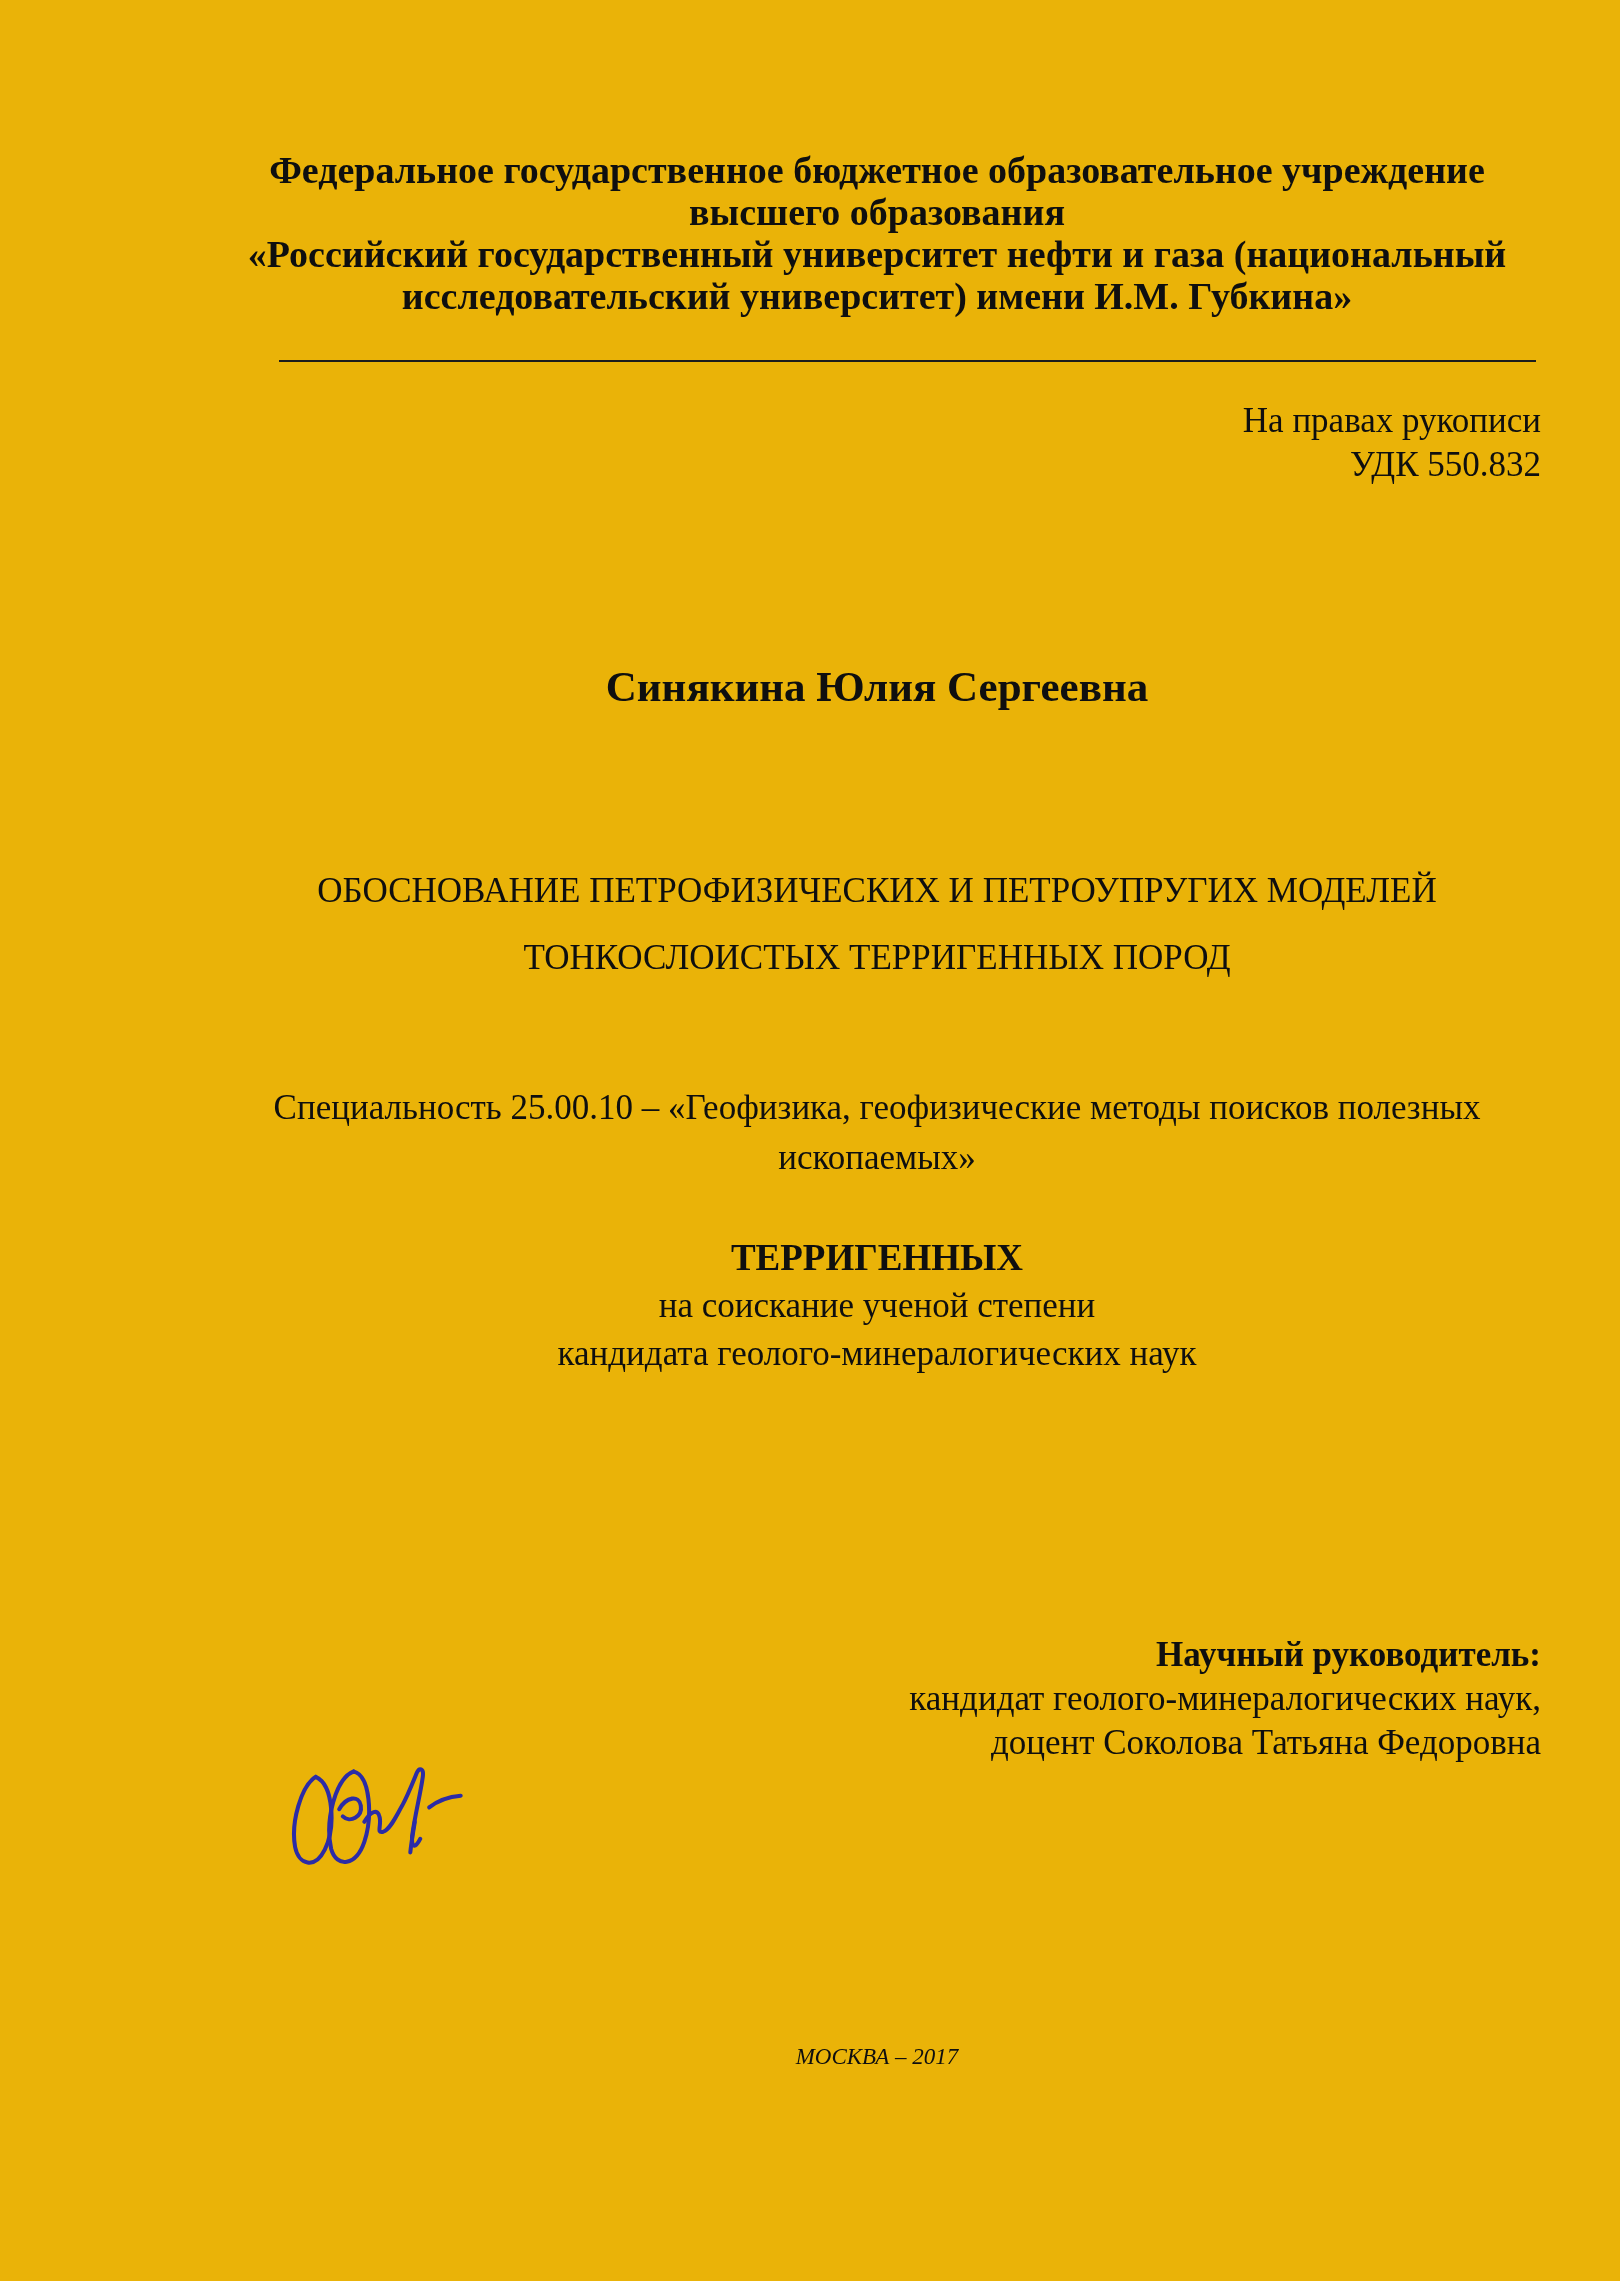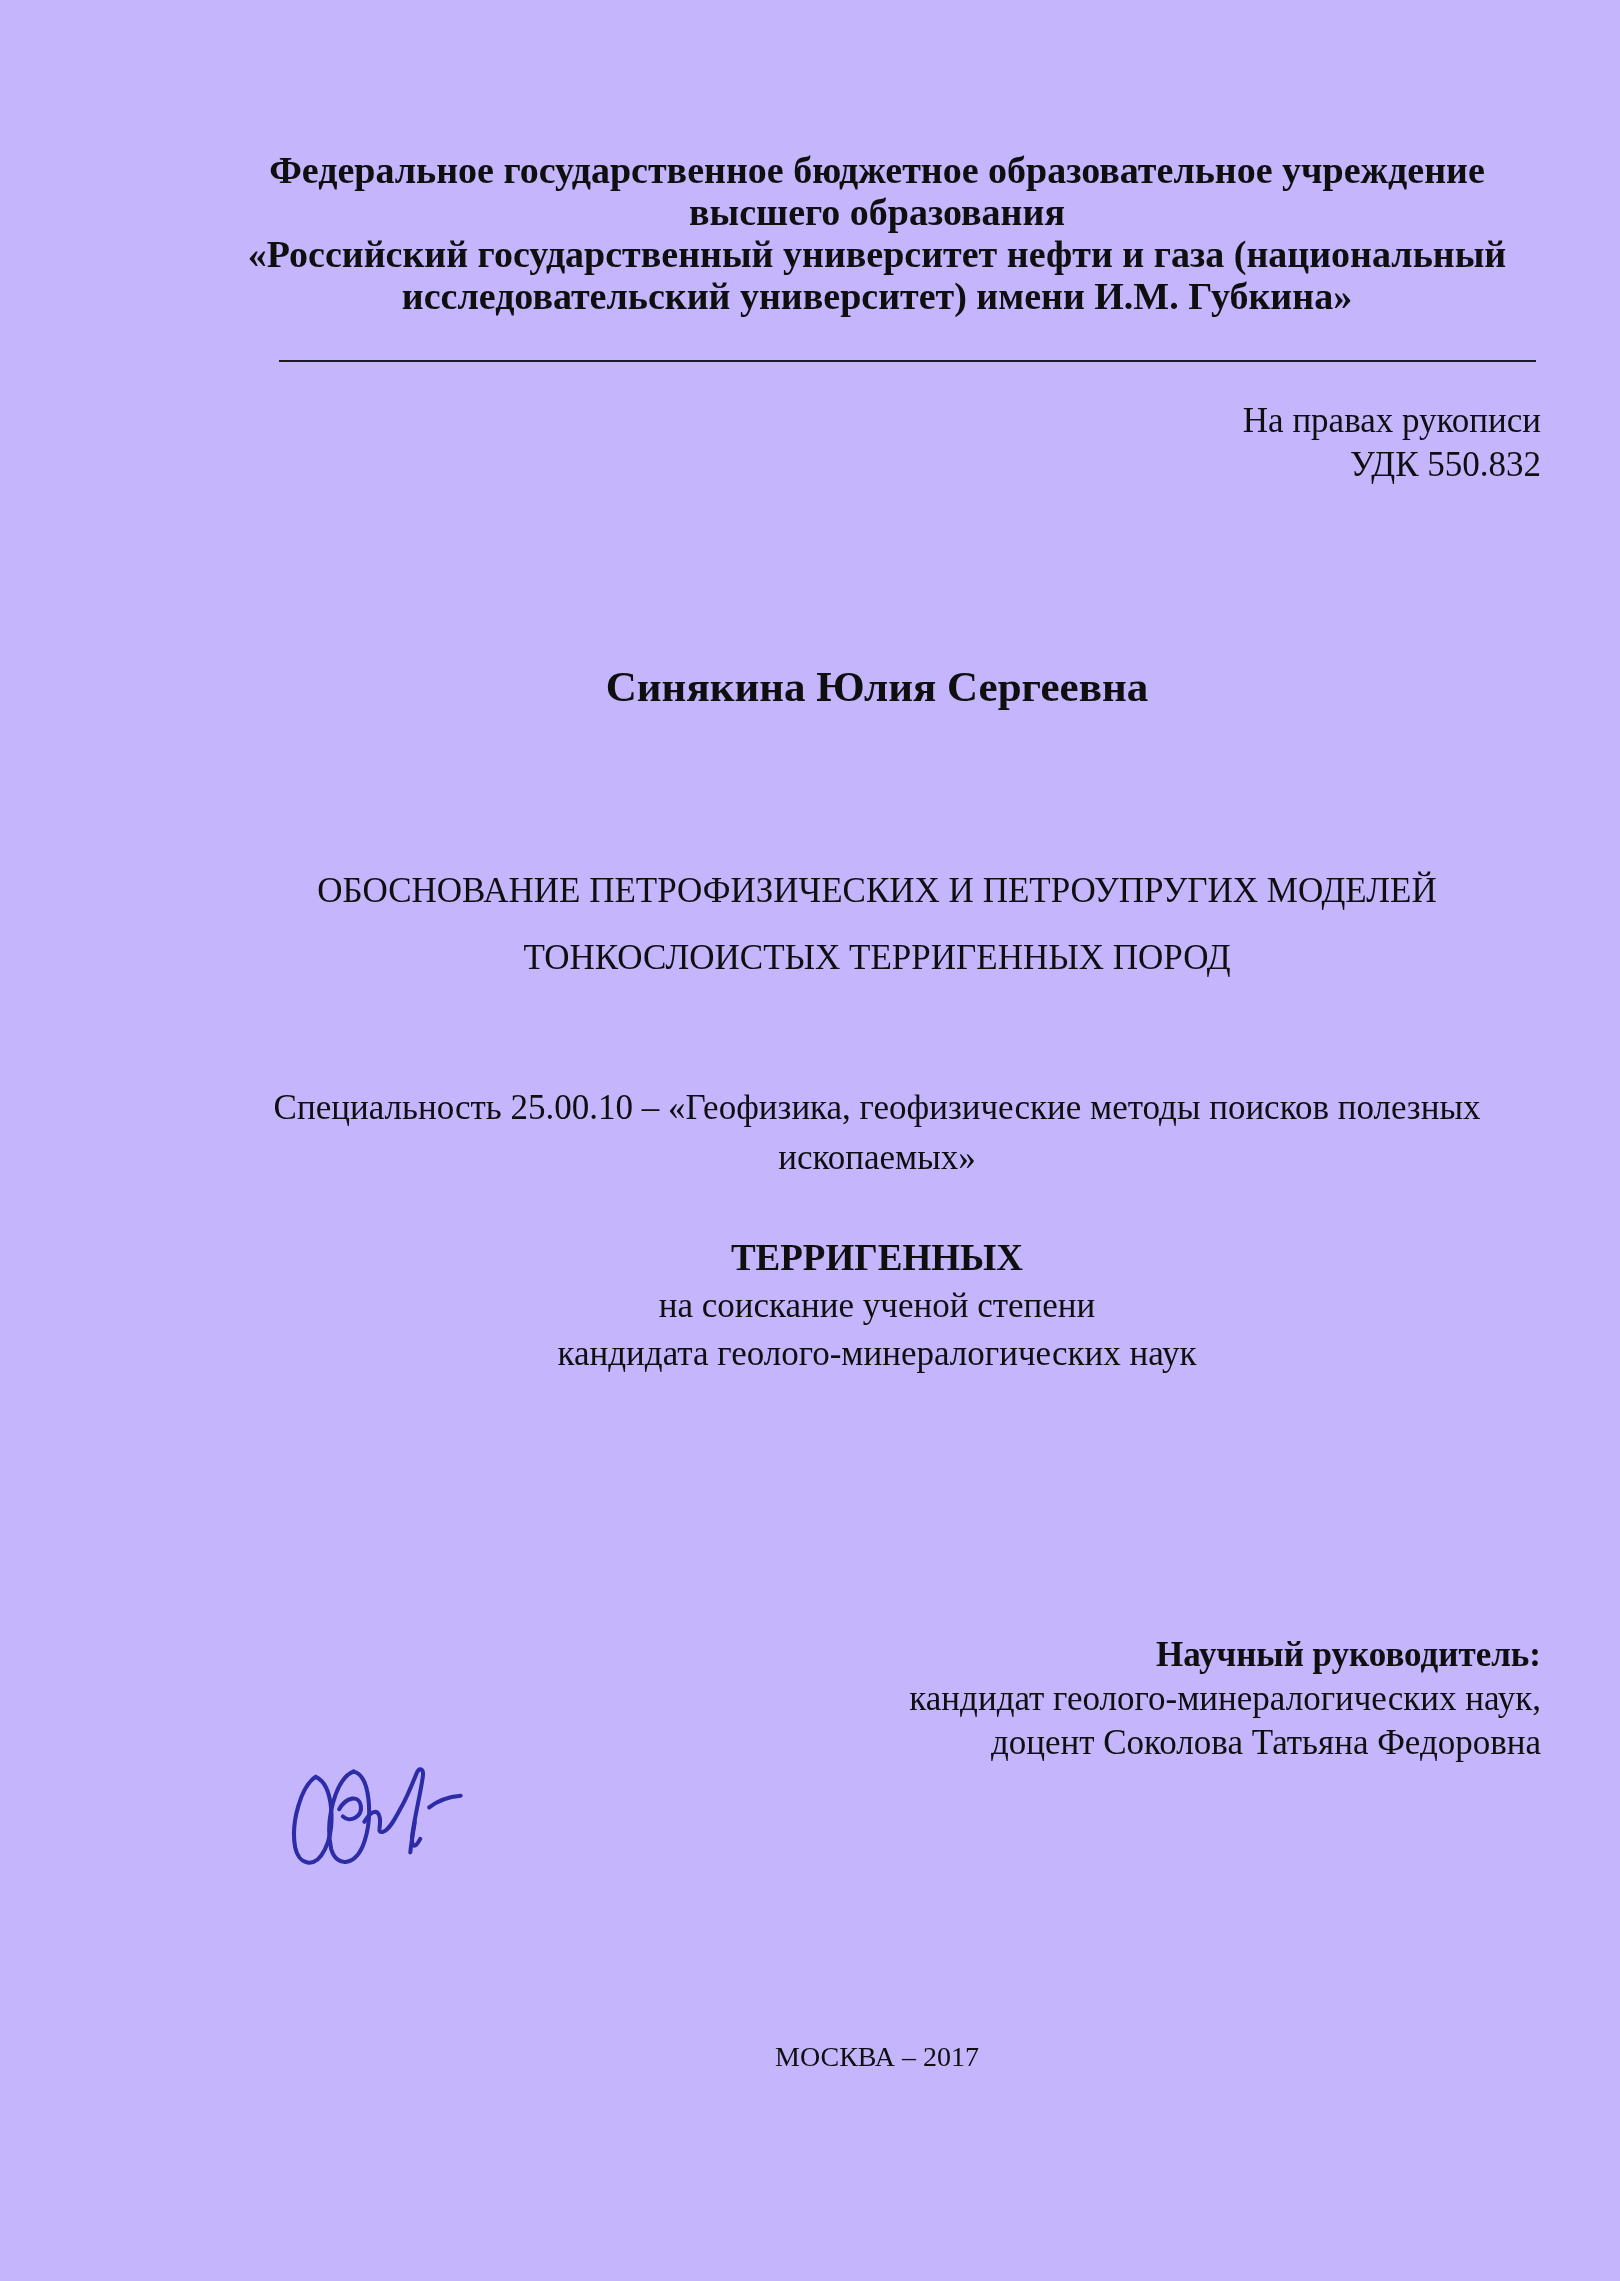--- a/index.html
+++ b/index.html
@@ -4,21 +4,21 @@
 <style>
   html, body {
     margin: 0;
     padding: 0;
     background: #ffffff;
   }
   .page {
     position: relative;
     width: 1621px;
     height: 2281px;
-    background: #c4b5fd;
+    background: #eab308;
     color: #0f0f0f;
     font-family: "Liberation Serif", "DejaVu Serif", serif;
     overflow: hidden;
   }
   .centered-block {
     position: absolute;
     left: 213px;
     right: 80px;
     text-align: center;
   }
@@ -88,22 +88,23 @@
     width: 182px;
     height: 108px;
   }
   .signature-wrap svg {
     display: block;
     width: 100%;
     height: 100%;
   }
   .city-year {
     top: 2035px;
-    font-size: 28px;
+    font-size: 23px;
     line-height: 43px;
+    font-style: italic;
   }
 </style>
 </head>
 <body>
 
 <div class="page">
 
   <div class="centered-block univ-header">
     <div>Федеральное государственное бюджетное образовательное учреждение</div>
     <div>высшего образования</div>

